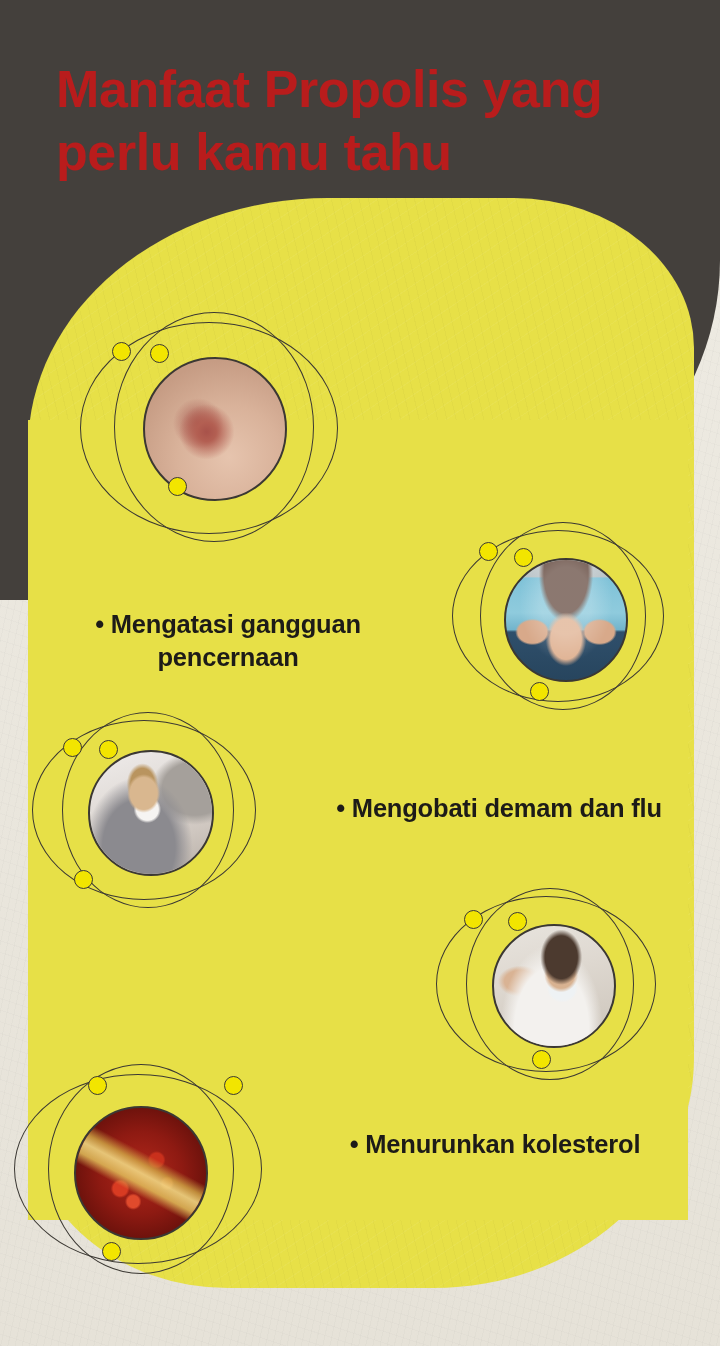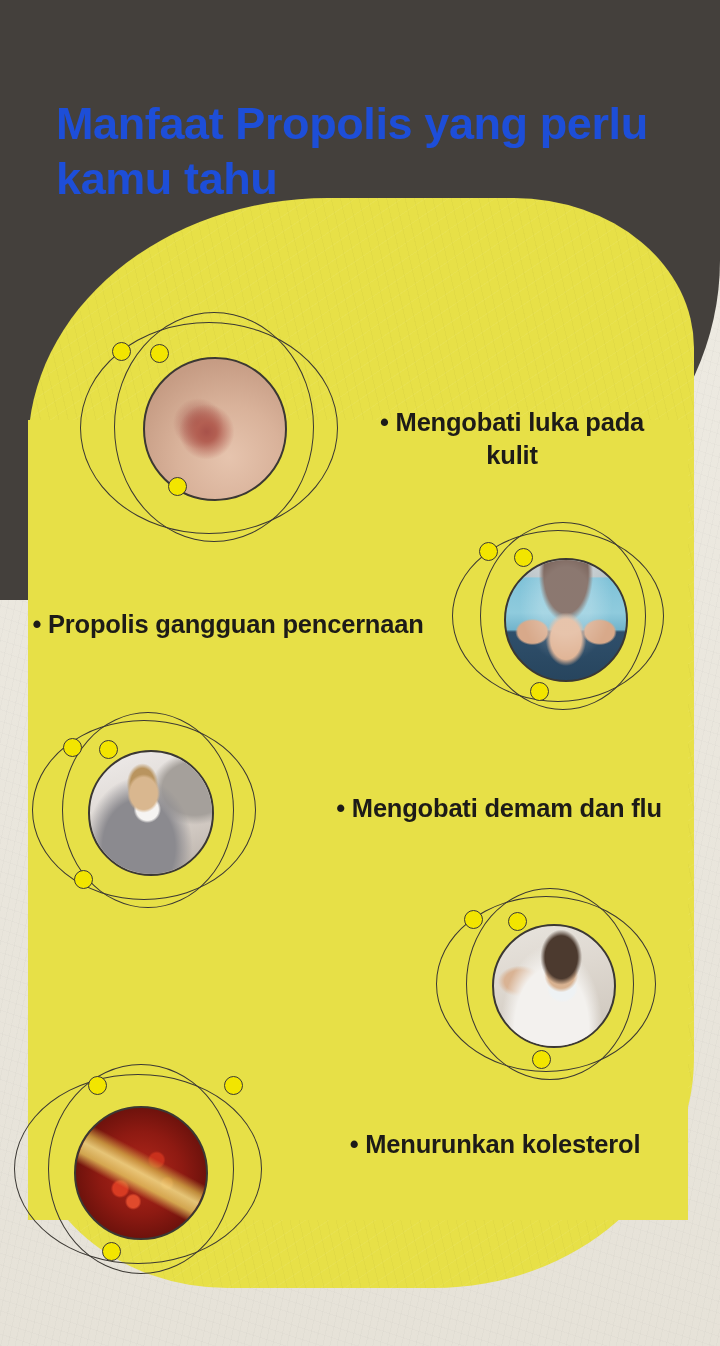--- a/index.html
+++ b/index.html
@@ -80,26 +80,25 @@
     background: #e7e047;
     z-index: 2;
   }
 
   .title {
     position: absolute;
     left: 56px;
     top: 58px;
     width: 600px;
     z-index: 6;
-    color: #1d4ed8;
-    font-size: 45px;
+    color: #b91c1c;
+    font-size: 52px;
     line-height: 1.22;
     font-weight: bold;
     letter-spacing: -0.4px;
-    margin-top: 39px;
   }
 
   
   .orbit {
     position: absolute;
     z-index: 5;
   }
   .ring {
     position: absolute;
     border: 1.6px solid #3d3a35;
@@ -221,31 +220,30 @@
   <div class="title">Manfaat Propolis yang perlu kamu tahu</div>
 
   <div class="orbit" style="left:80px; top:312px; width:270px; height:230px;">
     <div class="ring outer" style="left:0; top:10px; width:258px; height:212px;"></div>
     <div class="ring inner" style="left:34px; top:0; width:200px; height:230px;"></div>
     <div class="photo art-skin" style="left:63px; top:45px; width:144px; height:144px;"></div>
     <div class="dot" style="left:32px; top:30px;"></div>
     <div class="dot" style="left:70px; top:32px;"></div>
     <div class="dot" style="left:88px; top:165px;"></div>
   </div>
-  <div class="caption center" style="left:352px; top:406px; width:320px;">• Mengobati luka pada kulit</div>
 
   <div class="orbit" style="left:452px; top:522px; width:220px; height:188px;">
     <div class="ring outer" style="left:0; top:8px; width:212px; height:172px;"></div>
     <div class="ring inner" style="left:28px; top:0; width:166px; height:188px;"></div>
     <div class="photo art-belly" style="left:52px; top:36px; width:124px; height:124px;"></div>
     <div class="dot" style="left:27px; top:20px;"></div>
     <div class="dot" style="left:62px; top:26px;"></div>
     <div class="dot" style="left:78px; top:160px;"></div>
   </div>
-  <div class="caption center" style="left:28px; top:608px; width:400px;">• Propolis gangguan pencernaan</div>
+  <div class="caption center" style="left:28px; top:608px; width:400px;">• Mengatasi gangguan pencernaan</div>
 
   <div class="orbit" style="left:32px; top:712px; width:232px; height:196px;">
     <div class="ring outer" style="left:0; top:8px; width:224px; height:180px;"></div>
     <div class="ring inner" style="left:30px; top:0; width:172px; height:196px;"></div>
     <div class="photo art-flu" style="left:56px; top:38px; width:126px; height:126px;"></div>
     <div class="dot" style="left:31px; top:26px;"></div>
     <div class="dot" style="left:67px; top:28px;"></div>
     <div class="dot" style="left:42px; top:158px;"></div>
   </div>
   <div class="caption center" style="left:304px; top:792px; width:390px;">• Mengobati demam dan flu</div>

